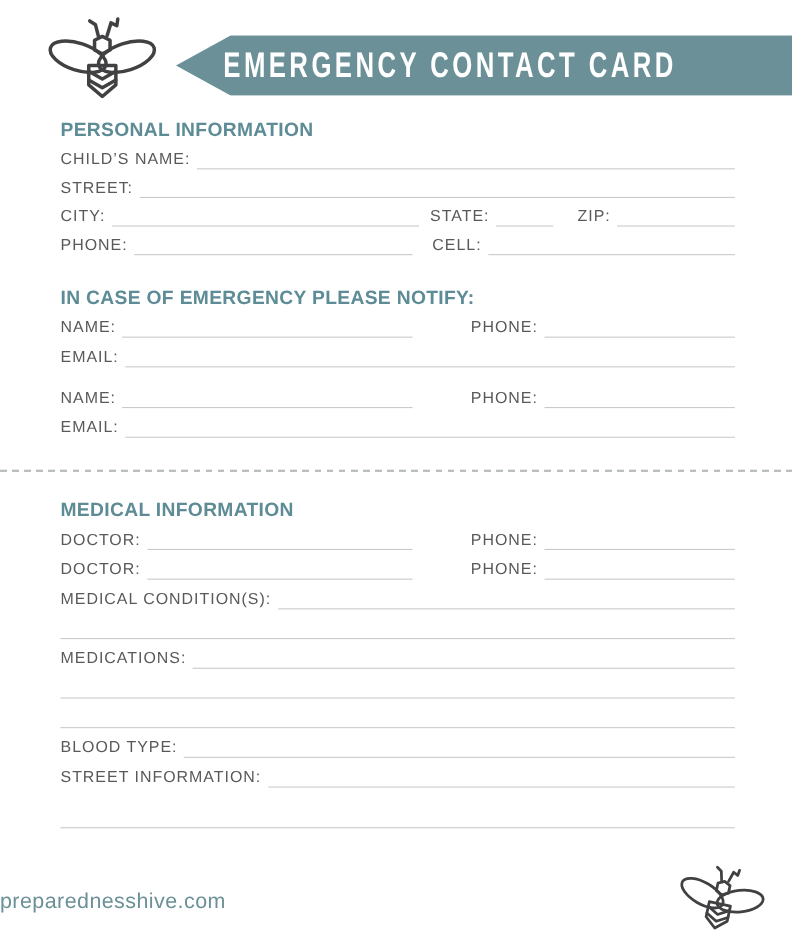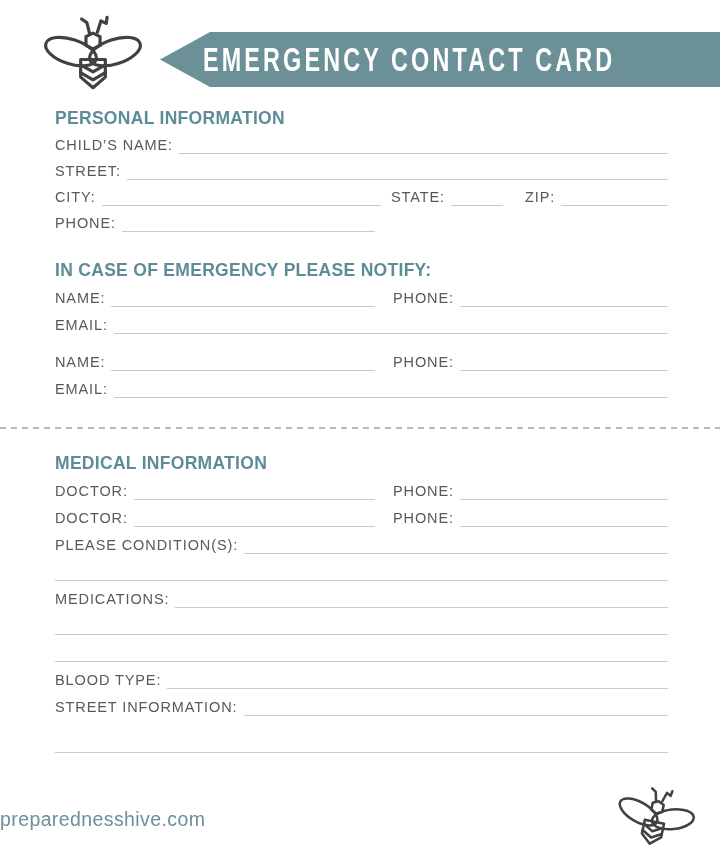--- a/index.html
+++ b/index.html
@@ -50,21 +50,21 @@
     line-height:19px;
     height:19px;
   }
   .sec-personal h2.sec{margin-top:9px;}
   .sec-emergency h2.sec{margin-top:29px;}
   .sec-medical h2.sec{margin-top:25px;}
   .row{
     display:flex;align-items:flex-end;
     height:26px;
   }
-  .sec-emergency .row,.sec-medical .row{height:27px;}
+  .sec-emergency .row,.sec-medical .row{height:27px;gap:35px;}
   .row.sp{margin-top:10px;}
   .field{display:flex;align-items:flex-end;min-width:0;}
   .label{
     flex:0 0 auto;
     color:var(--label);
     font-size:14.5px;
     letter-spacing:.9px;
     line-height:17px;
     white-space:nowrap;
   }
@@ -159,20 +159,24 @@
         <div class="field f-grow">
           <span class="label">ZIP:</span>
           <span class="line"></span>
         </div>
       </div>
       <div class="row">
         <div class="field f-left">
           <span class="label">PHONE:</span>
           <span class="line"></span>
         </div>
+        <div class="field f-grow">
+          <span class="label">CELL:</span>
+          <span class="line"></span>
+        </div>
       </div>
     </section>
 
     <section class="sec-emergency">
       <h2 class="sec">IN CASE OF EMERGENCY PLEASE NOTIFY:</h2>
       <div class="row">
         <div class="field f-left">
           <span class="label">NAME:</span>
           <span class="line"></span>
         </div>
@@ -224,21 +228,21 @@
           <span class="label">DOCTOR:</span>
           <span class="line"></span>
         </div>
         <div class="field f-grow">
           <span class="label">PHONE:</span>
           <span class="line"></span>
         </div>
       </div>
       <div class="row">
         <div class="field f-grow">
-          <span class="label">PLEASE CONDITION(S):</span>
+          <span class="label">MEDICAL CONDITION(S):</span>
           <span class="line"></span>
         </div>
       </div>
       <div class="row">
         <div class="field f-grow">
           <span class="line solo"></span>
         </div>
       </div>
       <div class="row">
         <div class="field f-grow">

